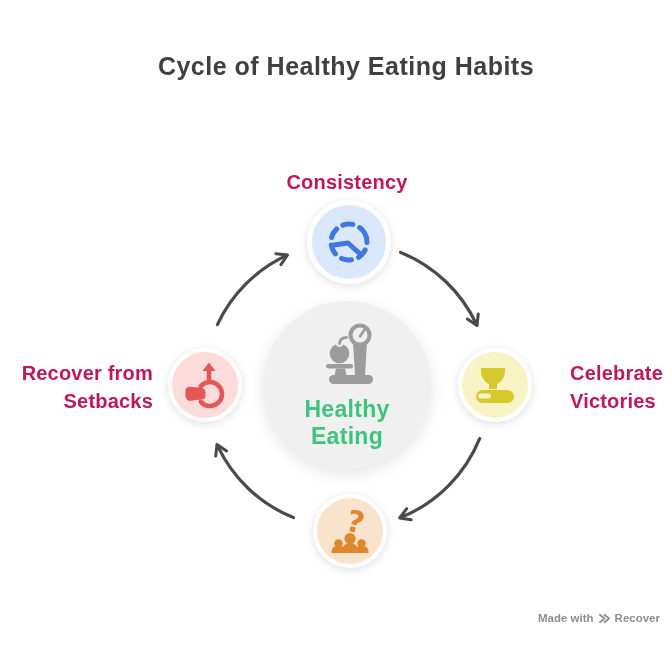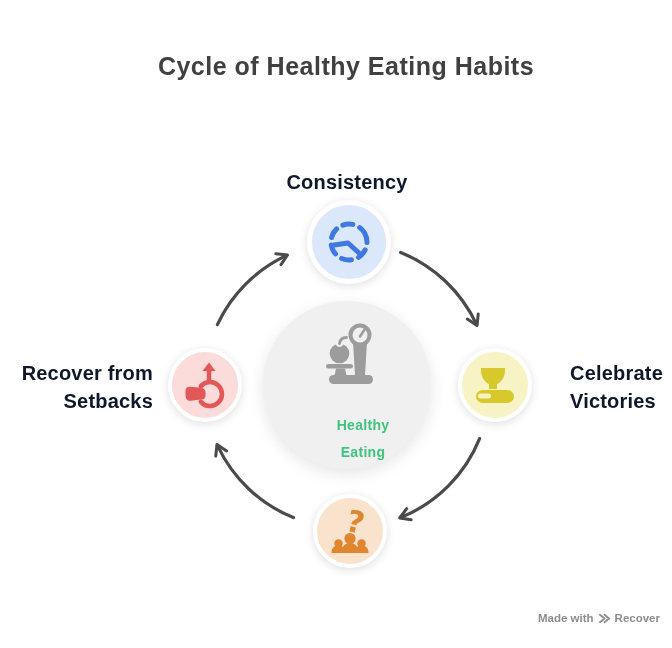--- a/index.html
+++ b/index.html
@@ -20,25 +20,25 @@
   .node-top{left:307px;top:200px;width:74px;height:74px;background:#dbe7fb;border-width:5px;}
   .node-right{left:458px;top:348px;width:66px;height:66px;background:#f8f3c5;}
   .node-bottom{left:313px;top:494px;width:66px;height:66px;background:#fae3cc;}
   .node-left{left:168px;top:348px;width:66px;height:66px;background:#fcdbdb;}
   .center-node{
     position:absolute;left:263px;top:301px;width:168px;height:168px;border-radius:50%;
     background:#f0f0f0;box-shadow:0 5px 16px rgba(0,0,0,.10);
   }
   .center-icon{position:absolute;left:52px;top:21px;}
   .center-label{
-    position:absolute;left:16px;top:95px;width:100%;text-align:center;
-    font-size:14px;line-height:27px;font-weight:bold;color:#3ec47e;letter-spacing:.3px;margin-top:16px;
+    position:absolute;left:0;top:95px;width:100%;text-align:center;
+    font-size:23px;line-height:27px;font-weight:bold;color:#3ec47e;letter-spacing:.3px;
   }
   .label{
-    position:absolute;font-size:20px;font-weight:bold;color:#0f172a;
+    position:absolute;font-size:20px;font-weight:bold;color:#be185d;
     line-height:28px;letter-spacing:.2px;
   }
   .label-top{left:347px;top:168px;transform:translateX(-50%);white-space:nowrap;}
   .label-right{left:542px;top:359px;}
   .label-left{right:519px;top:359px;text-align:right;white-space:nowrap;}
   .label-bottom{left:347px;top:575px;transform:translateX(-50%);white-space:nowrap;}
   .label span{display:block;margin-left:28px;}
   .watermark{
     position:absolute;left:538px;top:612px;display:flex;align-items:center;gap:4px;
     color:#8d8d8d;font-size:11.5px;font-weight:bold;justify-content:space-between;

